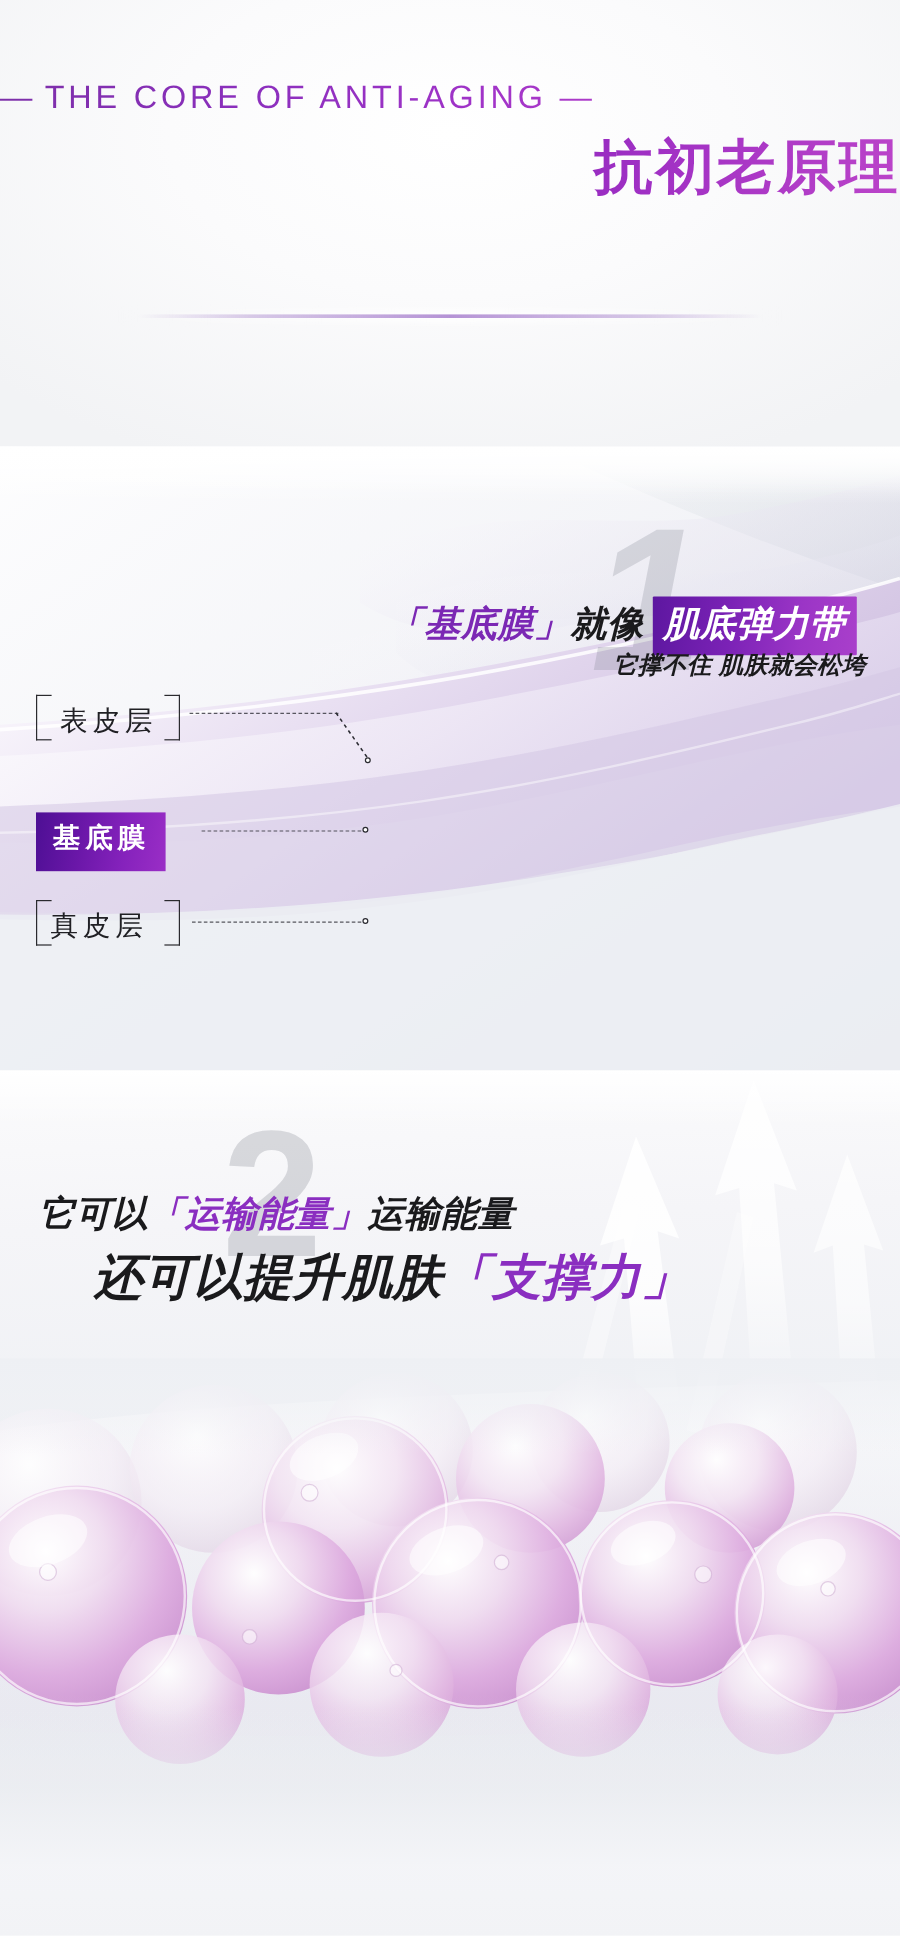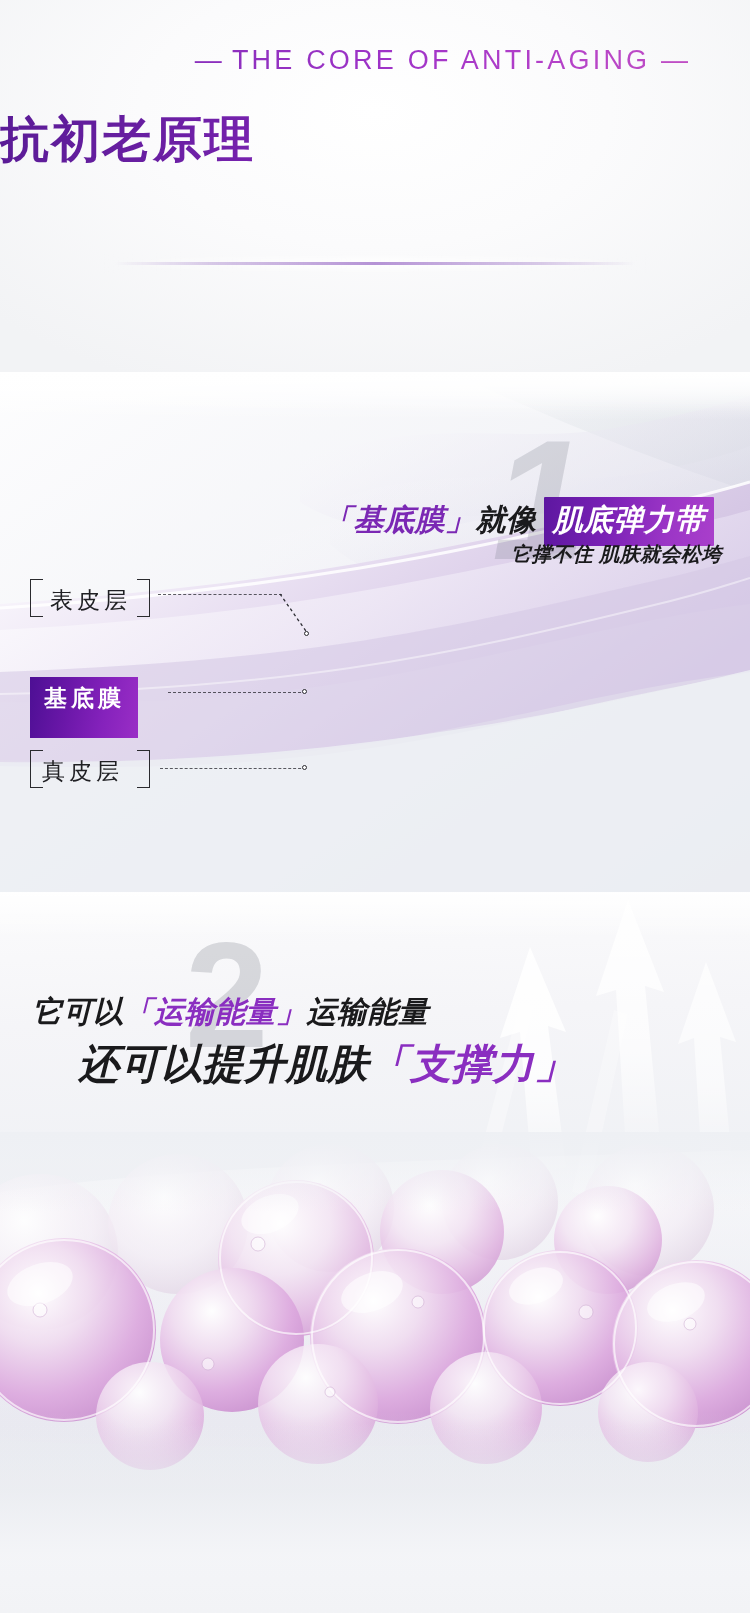--- a/index.html
+++ b/index.html
@@ -11,28 +11,28 @@
   #page { position:relative; width:750px; height:1613px; overflow:hidden; }
 
   
   .header {
     position:absolute; left:0; top:0; width:750px; height:372px;
     background:
       radial-gradient(ellipse 520px 300px at 50% 30%, #ffffff 0%, #fbfbfc 45%, #f2f3f5 100%),
       linear-gradient(180deg,#f4f5f7 0%,#fafafb 40%,#f6f6f8 100%);
   }
   .hdr-eyebrow {
-    position:absolute; left:0; top:45px; width:688px; text-align:right;
+    position:absolute; left:0; top:66px; width:688px; text-align:left;
     font-size:27px; letter-spacing:3.2px; font-weight:400; white-space:nowrap;
     background:linear-gradient(100deg,#7c2fa8 0%,#8b2fbd 30%,#a033c8 58%,#b23fc9 78%,#c04ec4 100%);
     -webkit-background-clip:text; background-clip:text; color:transparent;
   }
   .hdr-eyebrow .dash { font-weight:300; letter-spacing:0; }
   .hdr-l1, .hdr-l2 {
-    position:absolute; left:0; width:750px; text-align:left;
+    position:absolute; left:0; width:750px; text-align:right;
     font-weight:bold; letter-spacing:2px; white-space:nowrap;
     background:linear-gradient(97deg,#5a1b96 0%,#6a1fa3 22%,#8526bb 48%,#a030c4 72%,#bb44c9 100%);
     -webkit-background-clip:text; background-clip:text; color:transparent;
   }
   .hdr-l1 { top:107px; font-size:49px; }
   .hdr-l2 { top:176px; font-size:49px; }
   .hdr-divider {
     position:absolute; left:115px; top:262px; width:520px; height:3px;
     background:linear-gradient(90deg, rgba(190,170,215,0) 0%, rgba(186,160,214,.55) 18%, rgba(168,128,206,.85) 50%, rgba(186,160,214,.55) 82%, rgba(190,170,215,0) 100%);
     filter:blur(.4px);
@@ -78,21 +78,21 @@
   .layer-label {
     position:absolute; font-size:23px; font-weight:500; color:#202024;
     letter-spacing:4px; white-space:nowrap; padding:4px 10px 5px 12px;
   }
   .bracket { position:absolute; width:13px; height:38px; }
   .bracket.l { border-left:1.6px solid #2a2a2e; border-top:1.6px solid #2a2a2e; border-bottom:1.6px solid #2a2a2e; }
   .bracket.r { border-right:1.6px solid #2a2a2e; border-top:1.6px solid #2a2a2e; border-bottom:1.6px solid #2a2a2e; }
 
   .bm-badge {
     position:absolute; color:#fff; font-size:23px; font-weight:bold; letter-spacing:4px;
-    padding:6px 13px 24px 14px; white-space:nowrap;
+    padding:6px 13px 12px 14px; white-space:nowrap;
     background:linear-gradient(100deg,#4d0f94 0%,#6a17a8 35%,#8522bc 68%,#9a2ec6 100%);
   }
   .leader-dash {
     position:absolute; height:0;
     border-top:1.3px dashed rgba(45,45,52,.78);
   }
   .leader-dot {
     position:absolute; width:5px; height:5px; border-radius:50%;
     border:1.3px solid #2a2a30; background:#fff;
   }

